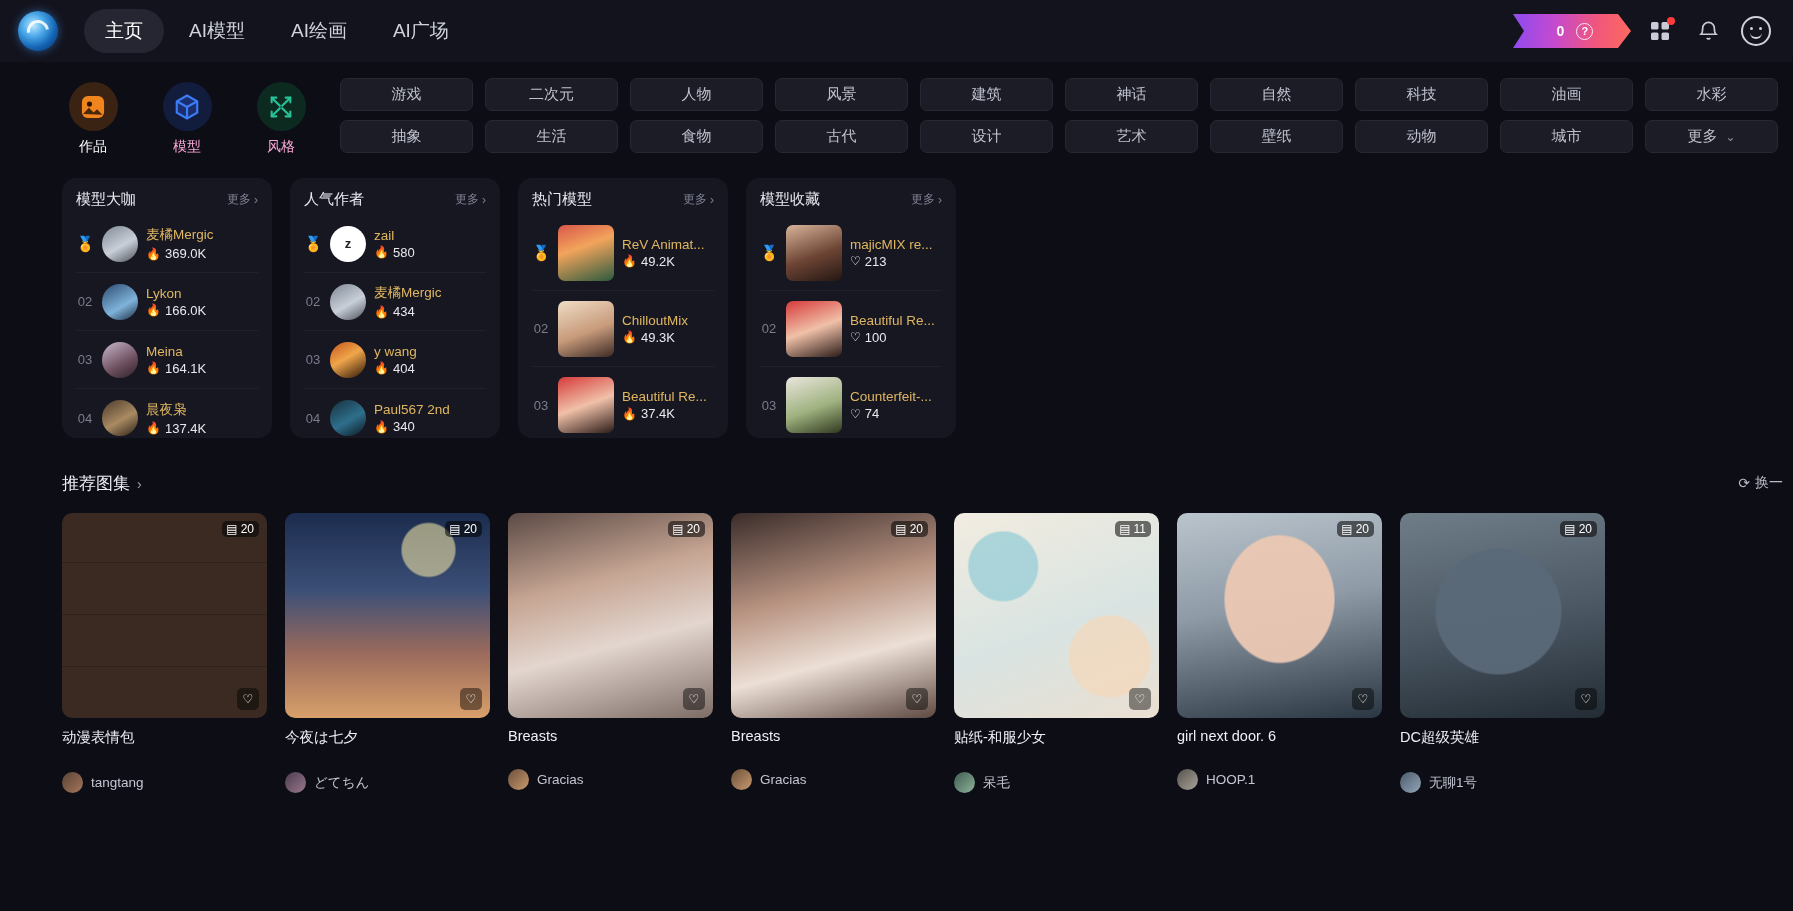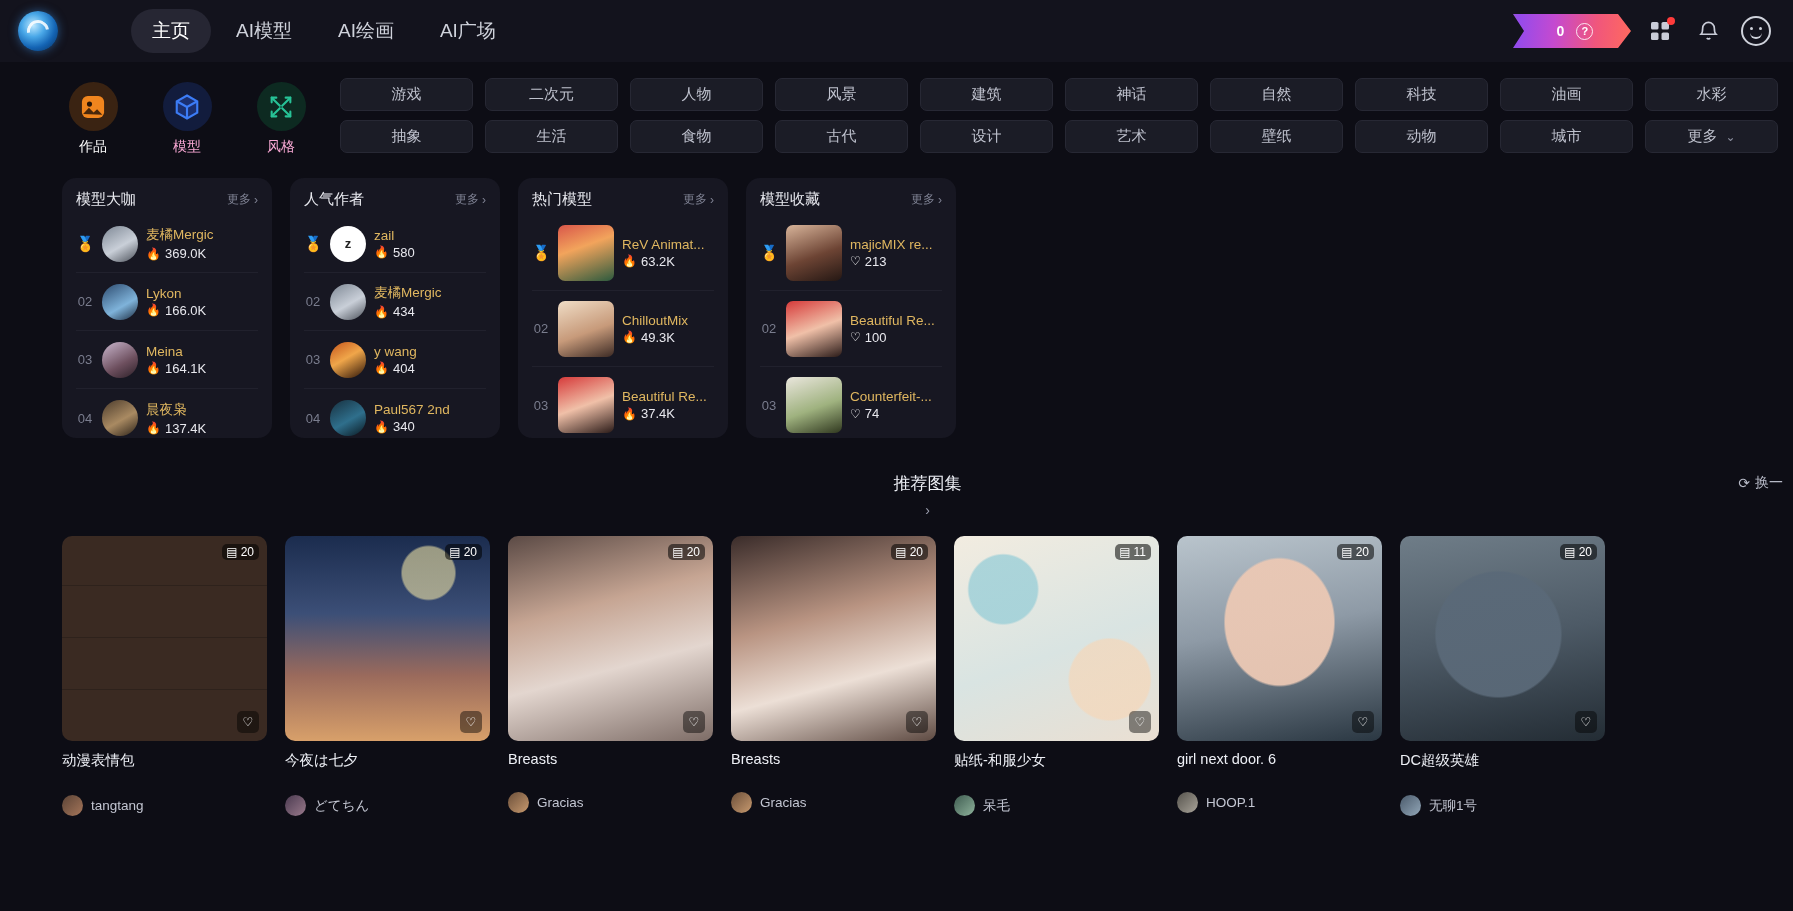--- a/index.html
+++ b/index.html
@@ -12,21 +12,20 @@
   }
 
   
   .header {
     height: 62px;
     background: #13131d;
     display: flex;
     align-items: center;
     padding: 0 14px 0 18px;
     position: relative;
-    gap: 47px;
   }
   .logo {
     width: 40px; height: 40px; border-radius: 50%;
     background: radial-gradient(circle at 38% 36%, #bfe9ff 0%, #4aa8e8 32%, #1464b4 62%, #062a55 100%);
     position: relative; flex: 0 0 auto;
     box-shadow: 0 0 10px rgba(60,140,220,.55);
   }
   .logo::after {
     content: ""; position: absolute; inset: 9px;
     border-radius: 50%;
@@ -220,21 +219,21 @@
     font-size: 13.5px; color: #e0b760; white-space: nowrap;
     overflow: hidden; text-overflow: ellipsis; max-width: 108px;
   }
   .lb-stat { font-size: 13px; color: #e8e8ee; display: flex; align-items: center; gap: 4px; margin-top: 2px; }
   .flame { color: #e0443c; font-size: 12px; }
   .heart { color: #ffffff; font-size: 12px; }
 
   
   .sec-head {
     display: flex; align-items: center; gap: 7px;
-    padding: 34px 0 0 62px; position: relative; flex-direction: column;
+    padding: 34px 0 0 62px; position: relative;
   }
   .sec-title { font-size: 17px; color: #eceef4; }
   .sec-chev { font-size: 14px; color: #9ca0b0; }
   .refresh {
     position: absolute; right: 10px; top: 36px;
     display: flex; align-items: center; gap: 5px;
     font-size: 14px; color: #b6b9c6; cursor: pointer;
   }
 
   .cards {
@@ -498,21 +497,21 @@
         <span>›</span>
       </div>
     </div>
     <div class="lb-row" style="height:76px;">
       <span class="medal">🏅</span>
       <div class="lb-av square" style="width:56px;height:56px;background:linear-gradient(160deg,#d9564a,#f2a45c 40%,#2c5a3e);"></div>
       <div class="lb-meta">
         <div class="lb-name">ReV Animat...</div>
         <div class="lb-stat">
           <span class="flame">🔥</span>
-          <span>63.2K</span>
+          <span>49.2K</span>
         </div>
       </div>
     </div>
     <div class="lb-row" style="height:76px;">
       <span class="lb-rank">02</span>
       <div class="lb-av square" style="width:56px;height:56px;background:linear-gradient(160deg,#f0ddc6,#c79a7a 55%,#3c2a24);"></div>
       <div class="lb-meta">
         <div class="lb-name">ChilloutMix</div>
         <div class="lb-stat">
           <span class="flame">🔥</span>

